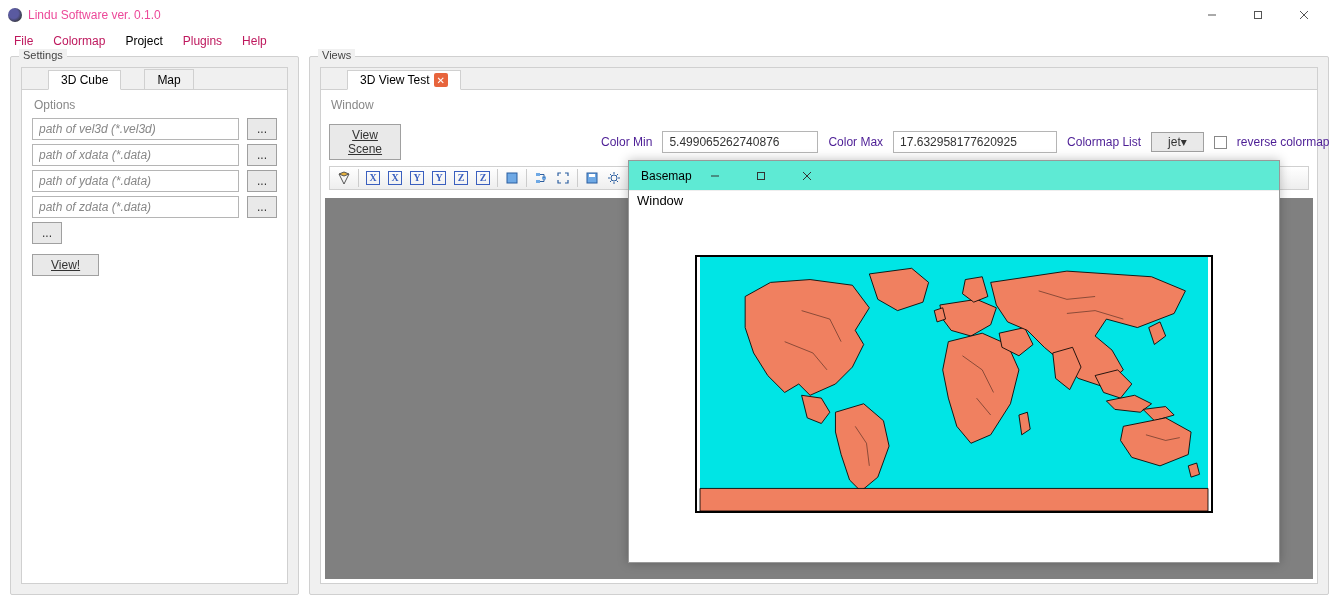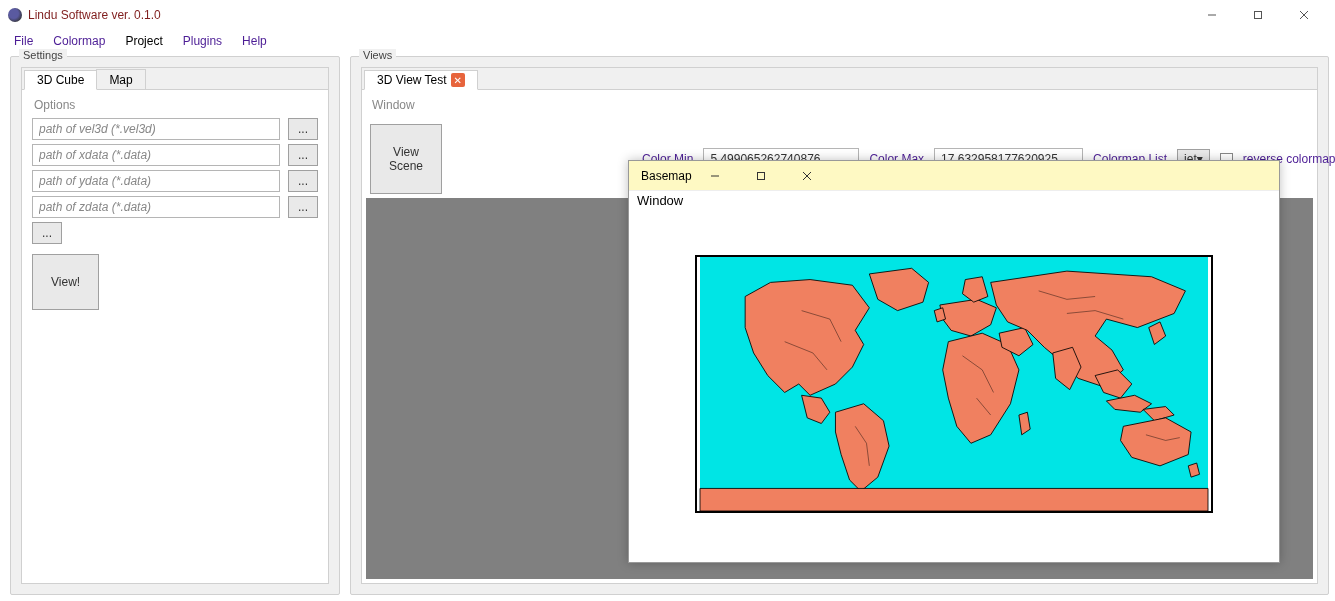--- a/index.html
+++ b/index.html
@@ -1,54 +1,54 @@
 <!DOCTYPE html>
 <html><head>
 <meta charset="utf-8">
 <style>
   * { box-sizing: border-box; font-family: "Segoe UI", Tahoma, sans-serif; font-size: 12px; }
   html,body { margin:0; padding:0; background:#fff; width:1335px; height:601px; overflow:hidden; position:relative; }
   .titlebar { height:30px; display:flex; align-items:center; padding:0 8px; background:#fff; border-bottom:1px solid #fff; }
   .titlebar .app-icon { width:14px; height:14px; border-radius:50%; background:radial-gradient(circle at 40% 40%, #5a5aa0 40%, #333 80%); margin-right:6px; }
-  .titlebar .title { color:#7f1d1d; flex:0 0 auto; }
+  .titlebar .title { color:#ec4899; flex:0 0 auto; }
   .titlebar .spacer { flex:1 1 auto; }
   .winbtn { width:46px; height:30px; display:flex; align-items:center; justify-content:center; color:#555; }
   .menubar { height:22px; display:flex; align-items:center; padding:0 4px; background:#fff; }
-  .menubar .mitem { padding:2px 10px; color:#4c1d95; }
+  .menubar .mitem { padding:2px 10px; color:#be185d; }
   .menubar .mitem.active { color:#000;text-align:center; }
   .content { position:absolute; left:2px; right:2px; top:52px; bottom:2px; display:flex; gap:10px; padding:4px 4px 4px 8px; }
   .groupbox { position:relative; border:1px solid #d0d0d0; border-radius:2px; background:#f0f0f0; }
   .groupbox > .gb-title { position:absolute; top:-8px; left:8px; background:#f0f0f0; padding:0 4px; color:#444; font-size:11px; }
-  .settings-box { width:330px; height:100%; }
+  .settings-box { width:289px; height:100%; }
   .views-box { flex:1 1 auto; height:100%; }
   .tabs { position:absolute; top:10px; left:10px; right:10px; bottom:10px; background:#fff; border:1px solid #d0d0d0; display:flex; flex-direction:column; }
   .tabbar { display:flex; height:22px; background:#f0f0f0; border-bottom:1px solid #d0d0d0; align-items:flex-end; padding-left:2px; }
-  .tab { height:20px; border:1px solid #d0d0d0; border-bottom:none; margin-right:-1px; padding:2px 12px; display:flex; align-items:center; gap:4px; background:#f0f0f0; position:relative; }
+  .tab { height:20px; border:1px solid #d0d0d0; border-bottom:none; margin-right:-1px; padding:2px 12px; display:flex; align-items:center; gap:4px; background:#f0f0f0; position:relative;margin-left:24px; }
   .tab.active { background:#fff; border-bottom:1px solid #fff; bottom:-1px; }
   .tabclose { width:14px; height:14px; background:#e7643c; color:#fff; font-size:10px; display:flex; align-items:center; justify-content:center; border-radius:2px; }
   .tabbody { flex:1 1 auto; padding:6px 10px; position:relative; }
   .subtle-label { color:#888; padding:2px 0 6px 2px; }
   .row { display:flex; align-items:center; gap:8px; margin-bottom:4px; }
   .path-input { flex:1 1 auto; border:1px solid #b5b5b5; background:#fff; padding:3px 6px; color:#777; font-style:italic; }
   .path-input::placeholder { color:#888; font-style:italic; }
   .browse-btn { width:30px; height:22px; border:1px solid #a0a0a0; background:#e9e9e9; display:flex; align-items:center; justify-content:center; color:#333; }
-  .view-btn, .viewscene-btn { border:1px solid #a0a0a0; background:#e9e9e9; padding:20px 18px; color:#333; }
+  .view-btn, .viewscene-btn { border:1px solid #a0a0a0; background:#e9e9e9; padding:3px 18px; color:#333;text-decoration:underline; }
   .views-controls { display:flex; align-items:center; gap:10px; padding:6px 4px 6px 0; flex-wrap:nowrap; }
   .ctl-label { color:#4c1d95; white-space:nowrap; }
   .ctl-input { border:1px solid #b5b5b5; background:#fff; padding:3px 6px; width:140px; color:#333; }
-  .ctl-select { border:1px solid #a0a0a0; background:#e9e9e9; padding:2px 6px; width:90px; color:#333; display:flex; align-items:center; justify-content:center; }
+  .ctl-select { border:1px solid #a0a0a0; background:#e9e9e9; padding:2px 16px; width:90px; color:#333; display:flex; align-items:center; justify-content:center; }
   .chk { width:13px; height:13px; border:1px solid #888; background:#fff; display:inline-block; flex-shrink:0; }
   .toolbar { height:24px; border:1px solid #d0d0d0; background:linear-gradient(#fff,#eee); display:flex; align-items:center; gap:2px; padding:0 4px; }
   .tbtn { width:20px; height:20px; display:flex; align-items:center; justify-content:center; border:1px solid transparent; }
   .tsep { width:1px; height:18px; background:#ccc; margin:0 2px; }
   .axisletter { font-family:serif; font-weight:bold; color:#3a5fbf; border:1px solid #3a5fbf; width:14px; height:14px; line-height:12px; text-align:center; font-size:10px; }
   .canvasarea { position:absolute; left:4px; right:4px; top:108px; bottom:4px; background:#808080; }
   
   .popup { position:absolute; top:160px; left:628px; width:652px; height:403px; background:#fff; border:1px solid #999; box-shadow:0 0 10px rgba(0,0,0,.25); display:flex; flex-direction:column; }
-  .popup-titlebar { height:30px; display:flex; align-items:center; padding:8px 8px; background:#fef9c3; border-bottom:1px solid #eee; }
+  .popup-titlebar { height:30px; display:flex; align-items:center; padding:8px 8px; background:#5eead4; border-bottom:1px solid #eee; }
   .popup-menubar { height:24px; padding:2px 8px; color:#000; font-size:13px; }
   .popup-body { flex:1; display:flex; align-items:flex-start; justify-content:center; padding-top:40px; }
   .mapimg { border:2px solid #000; }
 </style>
 </head>
 <body>
 
 <div class="titlebar">
   <span class="app-icon"></span>
   <span class="title">Lindu Software ver. 0.1.0</span>
@@ -129,21 +129,21 @@
         </div>
       </div>
       <div class="tabbody" style="padding:6px 8px;">
         <div class="subtle-label">Window</div>
         <div class="views-controls">
           <button class="viewscene-btn">View Scene</button>
           <span style="flex:0 0 180px"></span>
           <span class="ctl-label">Color Min</span>
           <input class="ctl-input" style="width: 156px;" value="5.499065262740876">
           <span class="ctl-label">Color Max</span>
-          <input class="ctl-input" style="width: 149px;" value="17.632958177620925">
+          <input class="ctl-input" style="width: 164px;" value="17.632958177620925">
           <span class="ctl-label">Colormap List</span>
           <div class="ctl-select">
             <span>jet</span>
             <span>▾</span>
           </div>
           <span class="chk"></span>
           <span class="ctl-label">reverse colormap</span>
         </div>
         <div class="toolbar">
           <div class="tbtn">

